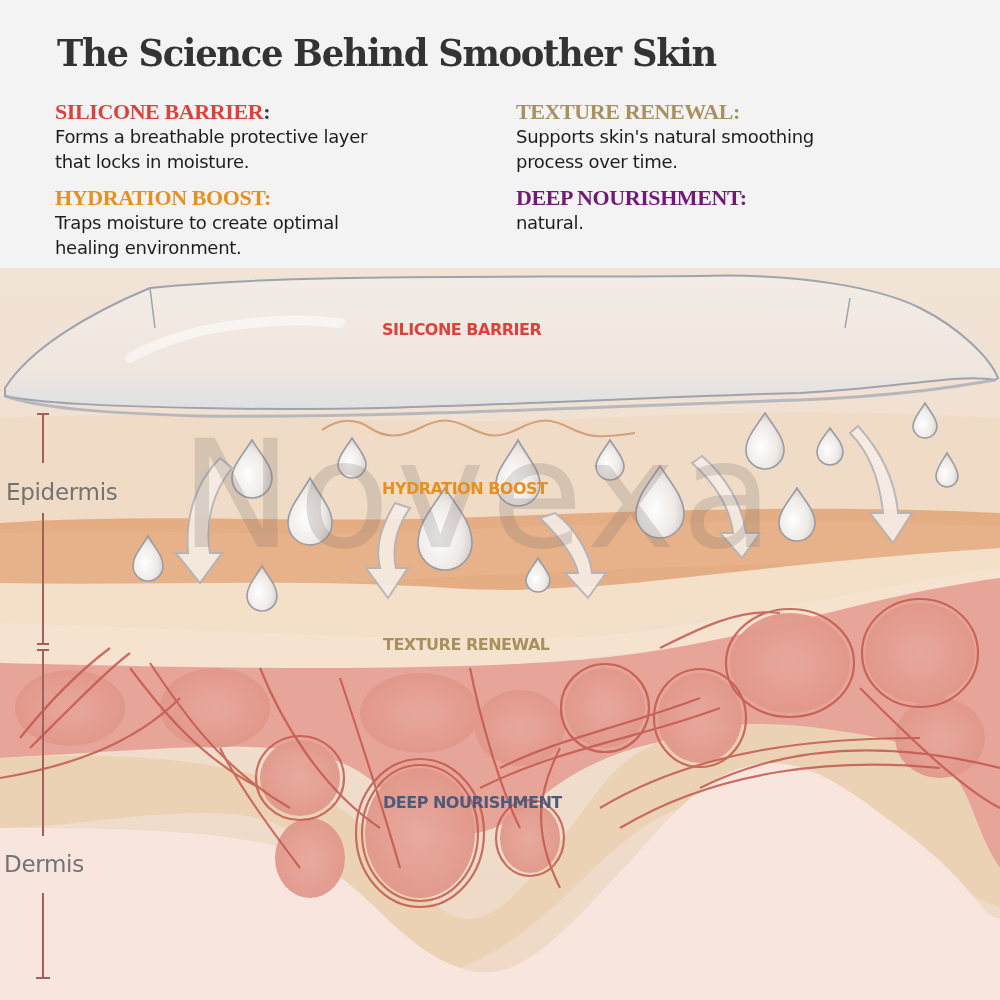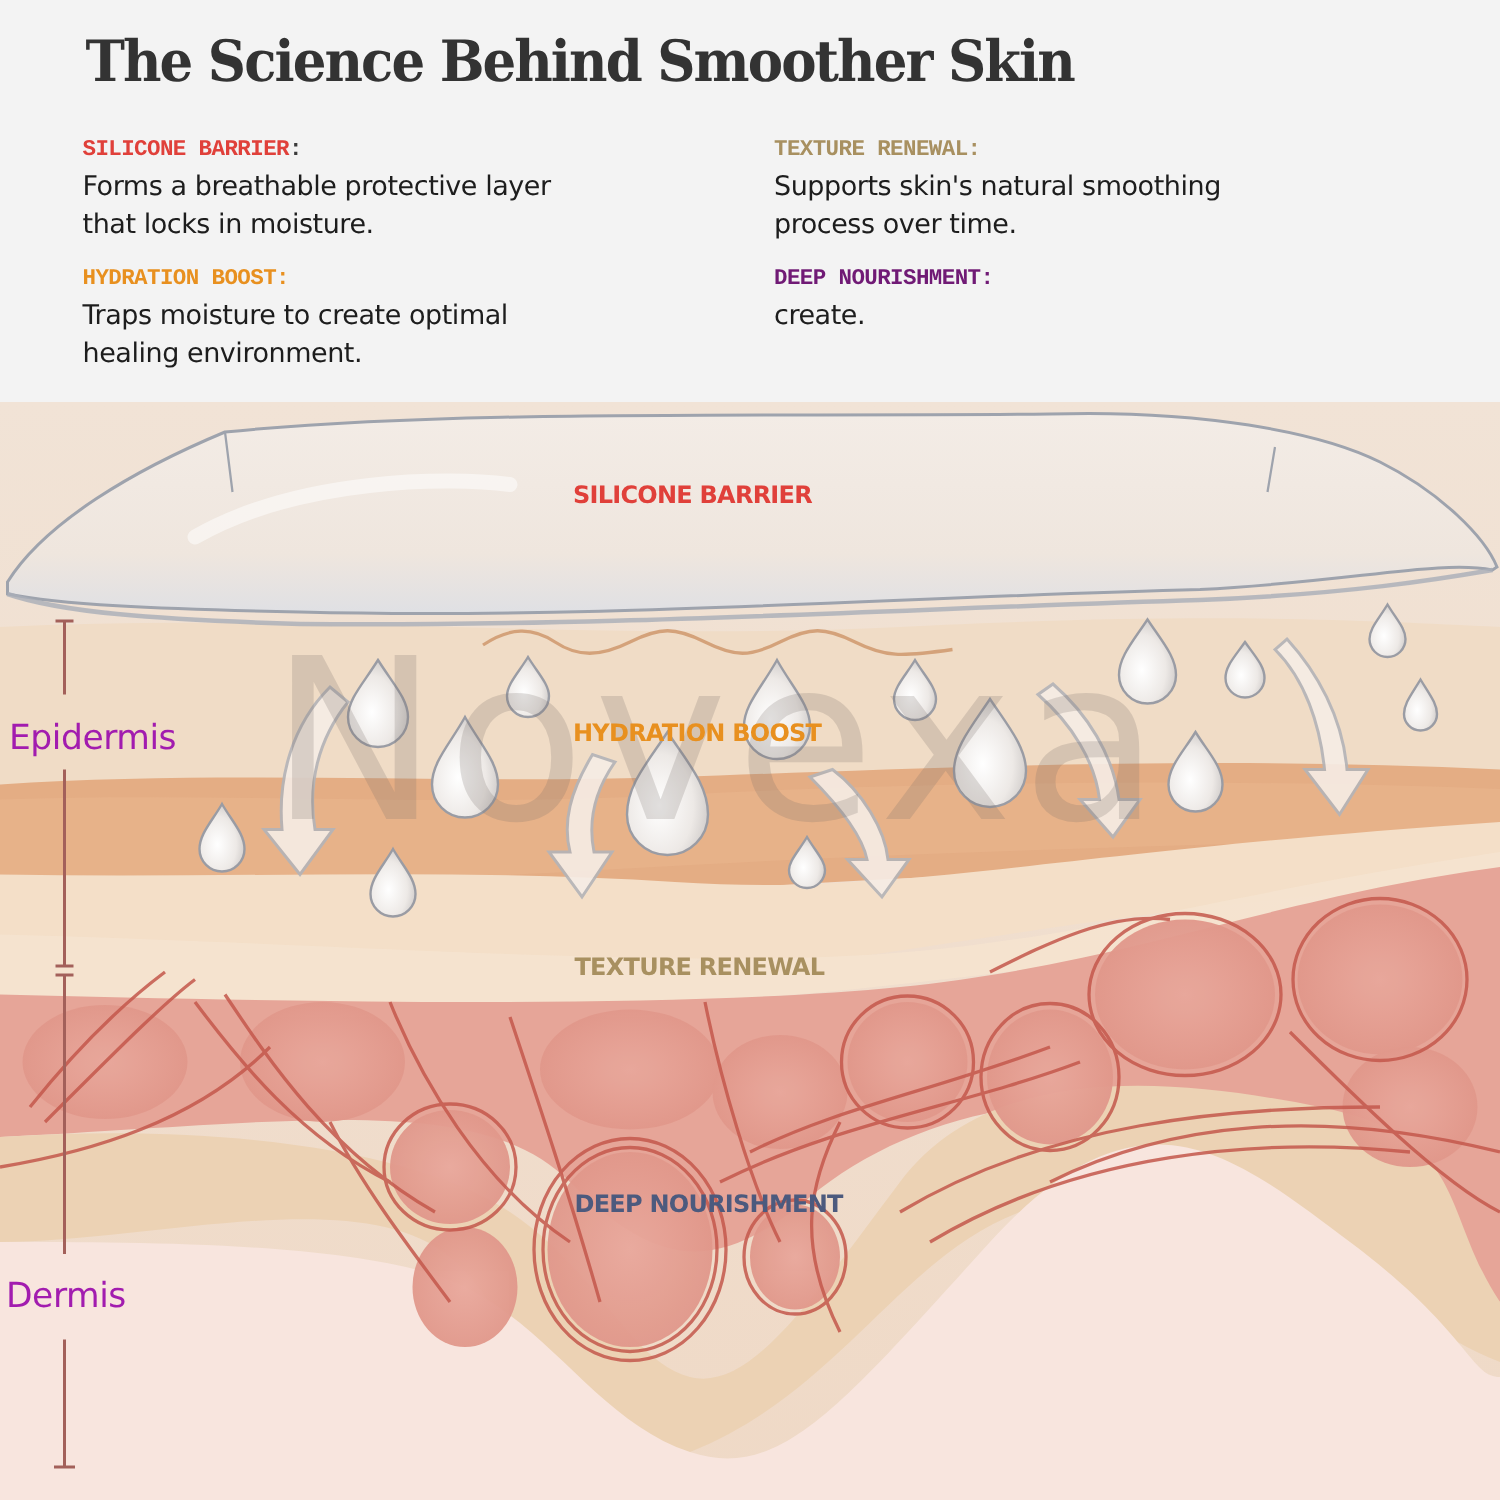--- a/index.html
+++ b/index.html
@@ -1,30 +1,30 @@
 <!DOCTYPE html>
 <html><head>
 <meta charset="utf-8">
 <style>
   * { margin: 0; padding: 0; box-sizing: border-box; }
   html, body { width: 1000px; height: 1000px; overflow: hidden; background: #f3f3f3; }
   body { position: relative; font-family: "DejaVu Sans", sans-serif; }
 
-  .header { position: absolute; left: 0; top: 0; width: 1000px; height: 216px; background: #f3f3f3; }
+  .header { position: absolute; left: 0; top: 12px; width: 1000px; height: 216px; background: #f3f3f3; }
   .title {
     position: absolute; left: 57px; top: 18px;
     font-family: "DejaVu Serif", serif; font-weight: bold;
     font-size: 38px; letter-spacing: -1.4px; color: #333333;
     transform: scaleX(0.93); transform-origin: left top;
     white-space: nowrap;
   }
   .benefit { position: absolute; width: 420px; }
   .benefit .hd {
-    font-family: Liberation Mono, monospace; font-weight: bold;
-    font-size: 15px; letter-spacing: -0.4px; line-height: 20px;
+    font-family: Liberation Serif, serif; font-weight: bold;
+    font-size: 22px; letter-spacing: -0.4px; line-height: 20px;
     white-space: nowrap;
   }
   .benefit .hd .colon { color: #3a3a3a; }
   .benefit .desc {
     font-family: "DejaVu Sans", sans-serif; font-size: 18px;
     line-height: 25px; color: #1d1d1d; letter-spacing: -0.3px; margin-top: 2px;
   }
   .b1 { left: 55px; top: 90px; }
   .b2 { left: 55px; top: 176px; }
   .b3 { left: 516px; top: 90px; }
@@ -37,21 +37,21 @@
     position: absolute; font-family: "DejaVu Sans", sans-serif; font-weight: bold;
     font-size: 16px; letter-spacing: -0.5px; white-space: nowrap;
   }
   .lbl-silicone { left: 382px; top: 52px; }
   .lbl-hydration { left: 382px; top: 211px; }
   .lbl-texture { left: 383px; top: 367px; }
   .lbl-deep { left: 383px; top: 525px; }
 
   .side-label {
     position: absolute; font-family: "DejaVu Sans", sans-serif;
-    font-size: 23px; color: #a21caf; white-space: nowrap; letter-spacing: -0.3px;
+    font-size: 23px; color: #737373; white-space: nowrap; letter-spacing: -0.3px;
   }
   .lbl-epi { left: 6px; top: 211px; }
   .lbl-derm { left: 4px; top: 583px; }
 
   .watermark {
     position: absolute; left: 180px; top: 152px;
     font-family: "DejaVu Sans", sans-serif; font-size: 150px; font-weight: normal;
     color: rgba(120,110,105,0.22); letter-spacing: 6px; white-space: nowrap;
     line-height: 1;
   }
@@ -82,21 +82,21 @@
     <div class="hd" style="color:#e8901f"><span>HYDRATION BOOST</span><span>:</span></div>
     <div class="desc">
       <div>Traps moisture to create optimal</div>
       <div>healing environment.</div>
     </div>
   </div>
 
   <div class="benefit b4">
     <div class="hd" style="color:#701a75"><span>DEEP NOURISHMENT</span><span>:</span></div>
     <div class="desc">
-      <div>create.</div>
+      <div>natural.</div>
     </div>
   </div>
 </div>
 
 <div class="illus">
   <svg width="1000" height="732" viewBox="0 0 1000 732">
     <defs>
       <linearGradient id="bgTop" x1="0" y1="0" x2="0" y2="1">
         <stop offset="0" stop-color="#f1e3d6"></stop>
         <stop offset="1" stop-color="#efd9c6"></stop>

